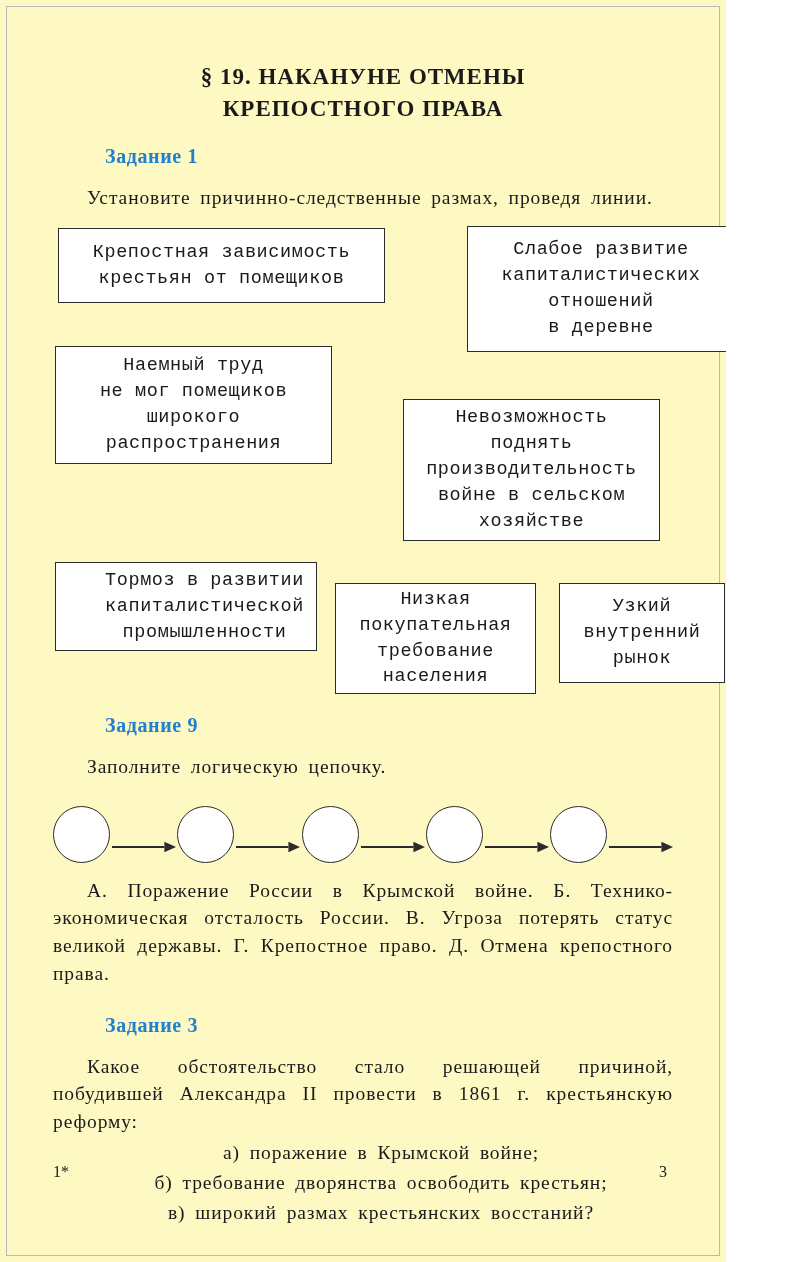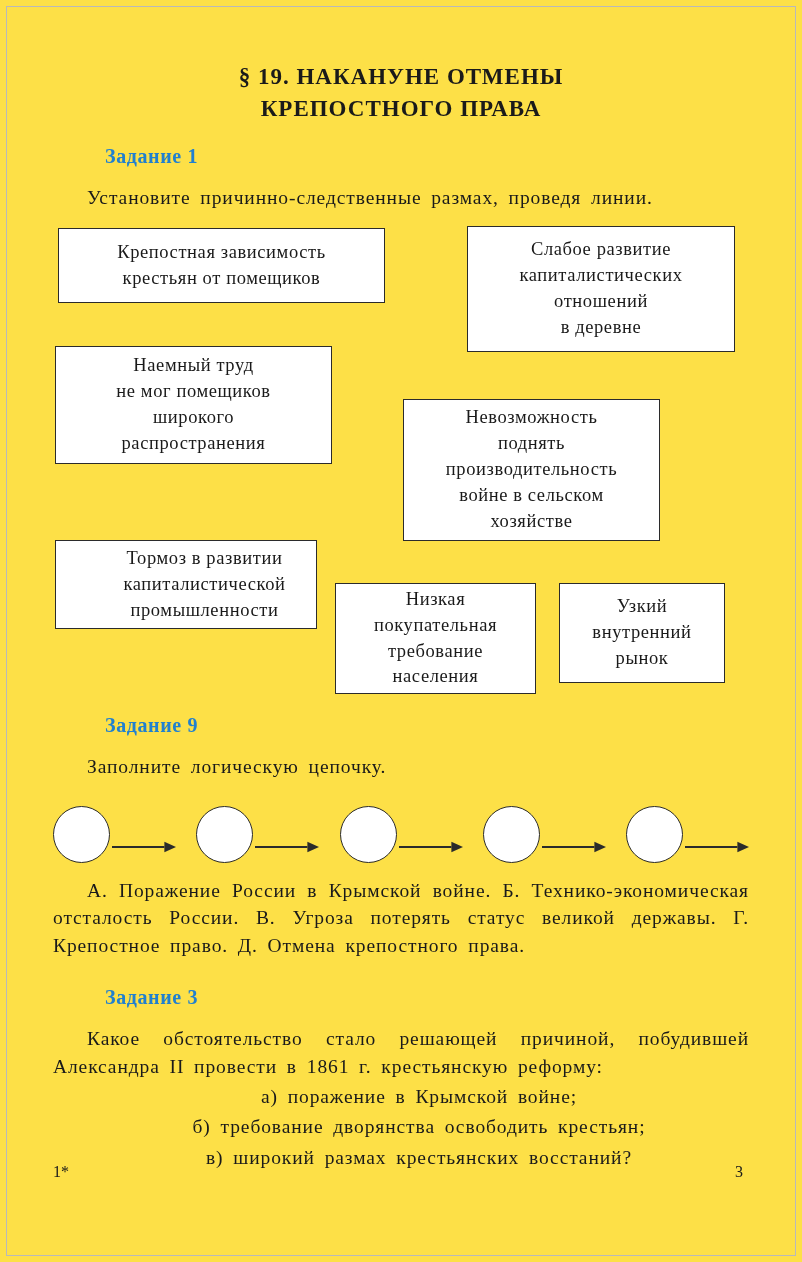--- a/index.html
+++ b/index.html
@@ -5,23 +5,23 @@
 <style>
   html, body {
     margin: 0;
     padding: 0;
     background: #ffffff;
     font-family: "Liberation Serif", "DejaVu Serif", serif;
     color: #1a1a1a;
   }
   .sheet {
     position: relative;
-    width: 802px;
+    width: 726px;
     height: 1262px;
-    background: #fde047;
+    background: #fef9c3;
     overflow: hidden;
   }
   .page {
     position: absolute;
     left: 6px; top: 6px; right: 6px; bottom: 6px;
     border: 1px solid #b9b9b9;
     box-sizing: border-box;
     padding: 0 46px;
   }
   .page-title {
@@ -63,26 +63,27 @@
     background: #ffffff;
     box-sizing: border-box;
     display: flex;
     align-items: center;
     justify-content: center;
     text-align: center;
     line-height: 1.4;
     letter-spacing: 0.6px;
     white-space: pre-line;
     padding: 4px 8px;
+    font-family: Liberation Mono, monospace;
   }
   .box-1 { left: 5px;   top: 2px;   width: 327px; height: 75px;  }
   .box-2 { left: 414px; top: 0px;   width: 268px; height: 126px; }
   .box-3 { left: 2px;   top: 120px; width: 277px; height: 118px; }
   .box-4 { left: 350px; top: 173px; width: 257px; height: 142px; }
-  .box-5 { left: 2px;   top: 314px; width: 262px; height: 89px; padding-left: 45px;  }
+  .box-5 { left: 2px;   top: 336px; width: 262px; height: 89px; padding-left: 45px;  }
   .box-6 { left: 282px; top: 357px; width: 201px; height: 111px; }
   .box-7 { left: 506px; top: 357px; width: 166px; height: 100px; }
 
   
   .task2-heading { margin-top: 14px; }
   .chain {
     display: flex;
     justify-content: space-between;
     align-items: flex-end;
     margin: 20px 0 14px 0;

